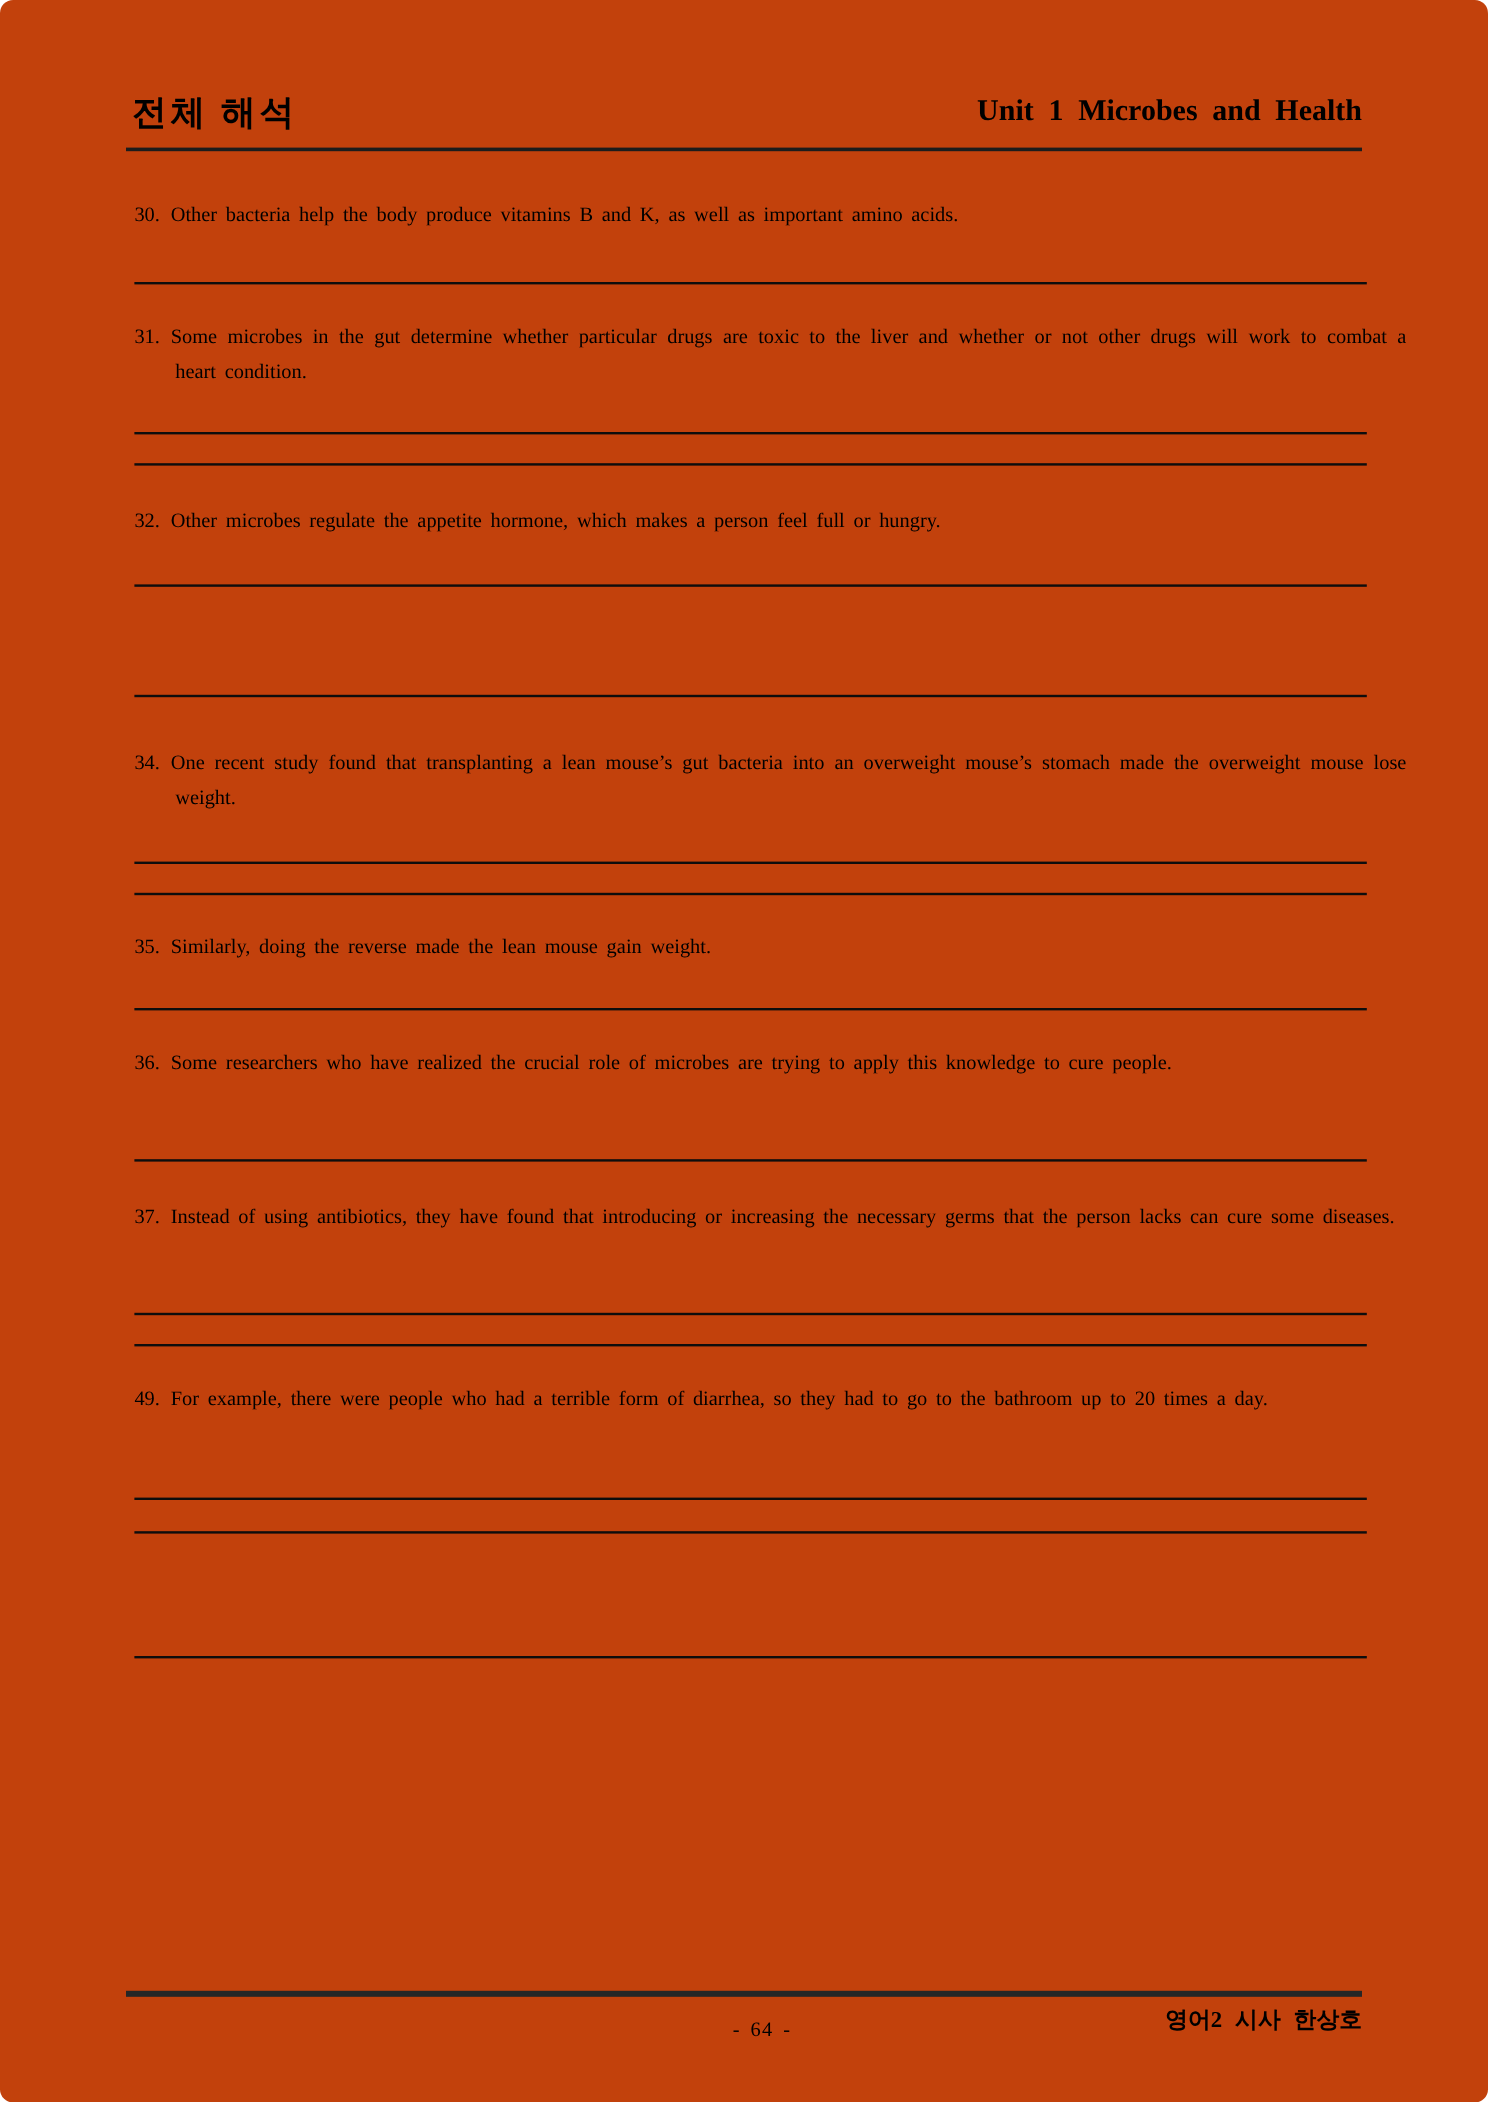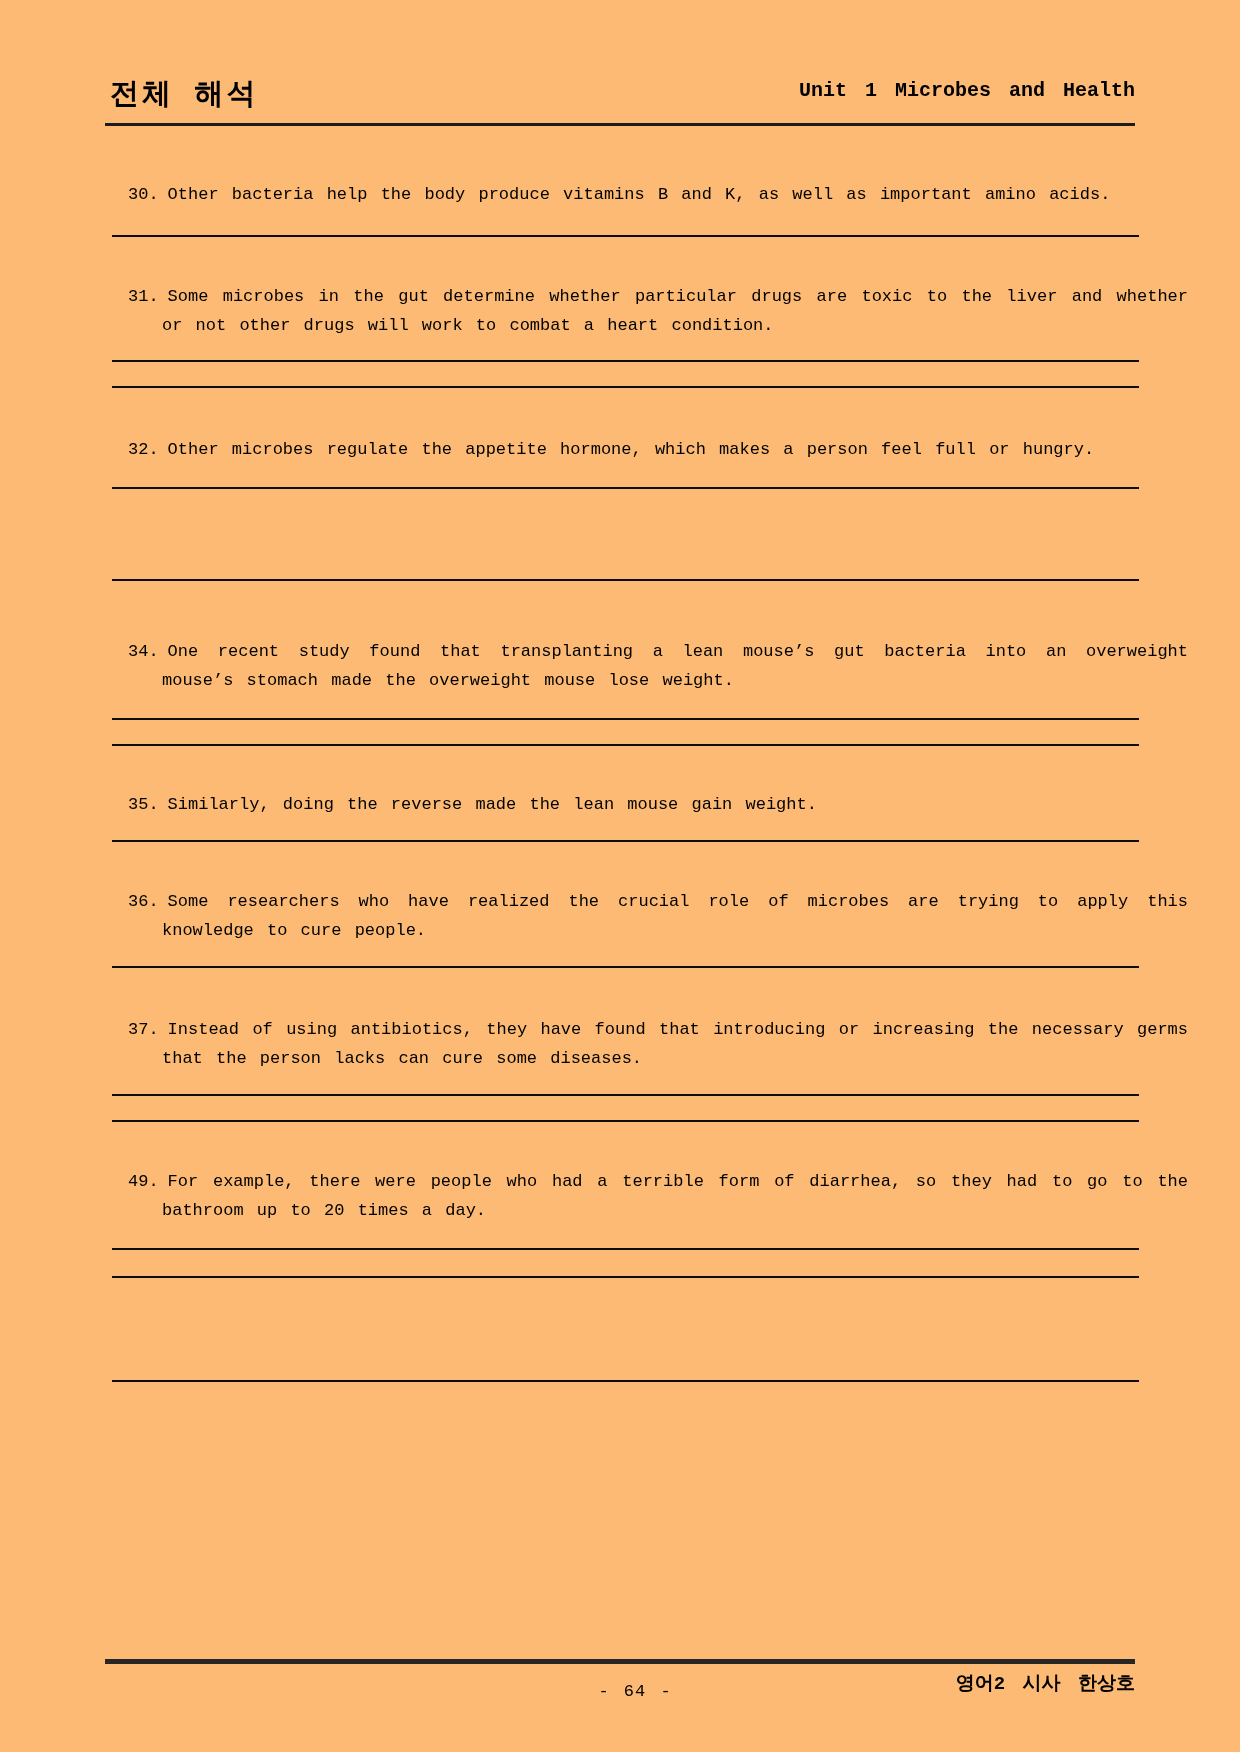--- a/index.html
+++ b/index.html
@@ -1,59 +1,60 @@
 <!DOCTYPE html>
 <html><head>
 <meta charset="utf-8">
 <style>
   html, body { margin: 0; padding: 0; background: #ffffff; }
   .page {
     position: relative;
     width: 1240px;
     height: 1752px;
-    background: #fdba74;
+    background: #c2410c;
     color: #000000;
-    font-family: Liberation Mono, monospace;
+    font-family: Liberation Serif, serif;
     overflow: hidden;
+    border-radius: 11px;
   }
 
   
   .header-left {
     position: absolute;
     left: 110px;
     top: 74px;
     font-size: 29px;
     font-weight: bold;
     letter-spacing: 3px;
     white-space: nowrap;
   }
   .header-right {
     position: absolute;
     right: 105px;
     top: 79px;
-    font-size: 20px;
+    font-size: 25px;
     font-weight: bold;
     word-spacing: 6px;
     white-space: nowrap;
   }
   .header-rule {
     position: absolute;
     left: 105px;
     width: 1030px;
     top: 123px;
     height: 3px;
     background: #1c1c1c;
   }
 
   
   .item {
     position: absolute;
     left: 112px;
     width: 1026px;
-    margin: 16px;
+    margin: 0;
     font-size: 17px;
     line-height: 29px;
     text-align: justify;
     word-spacing: 3px;
     padding-left: 34px;
     text-indent: -34px;
   }
   .item .num { margin-right: 9px; }
 
   

